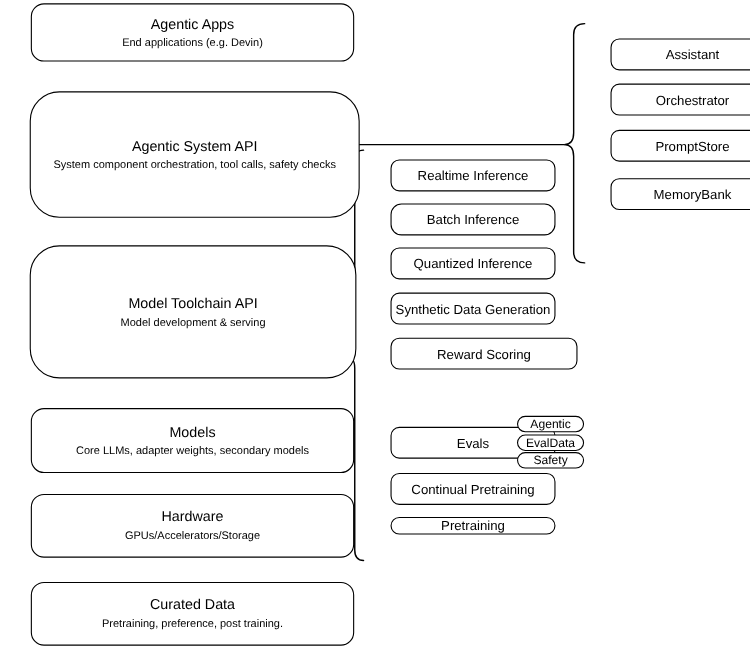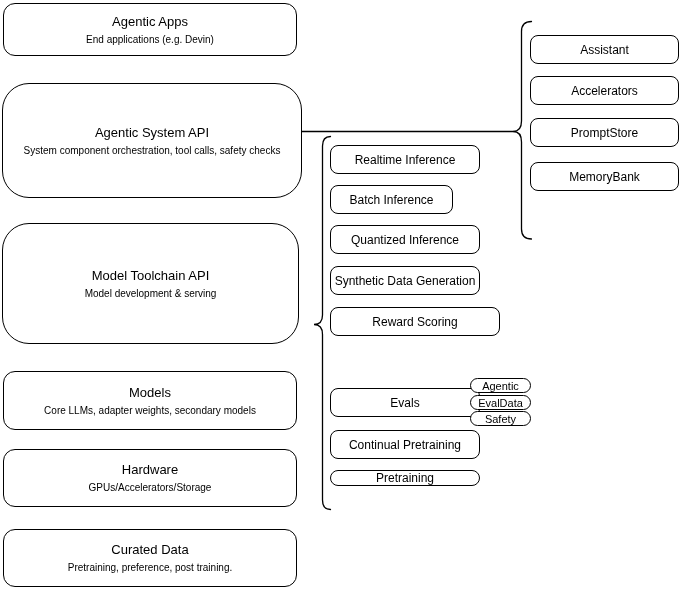--- a/index.html
+++ b/index.html
@@ -31,20 +31,21 @@
   .box {
     position: absolute;
     box-sizing: border-box;
     background: #ffffff;
     border: 1px solid #000000;
     display: flex;
     flex-direction: column;
     align-items: center;
     justify-content: center;
     text-align: left;
+    margin-left: 25px;
   }
   .stack-box {
     border-radius: 12px;
   }
   .stack-box.lg {
     border-radius: 27px;
   }
   .box-title {
     font-size: 13px;
     line-height: 16px;
@@ -116,21 +117,21 @@
   </div>
 
   <div class="box stack-box" style="left:3px; top:529px; width:294px; height:58px;">
     <div class="box-title">Curated Data</div>
     <div class="box-sub">Pretraining, preference, post training.</div>
   </div>
 
   <div class="box node" style="left:330px; top:145px; width:150px; height:29px;">
     <div class="node-label">Realtime Inference</div>
   </div>
-  <div class="box node" style="left:330px; top:185px; width:123px; height:29px;">
+  <div class="box node" style="left:330px; top:185px; width:150px; height:29px;border-radius:10px;">
     <div class="node-label">Batch Inference</div>
   </div>
   <div class="box node" style="left:330px; top:225px; width:150px; height:29px;">
     <div class="node-label">Quantized Inference</div>
   </div>
   <div class="box node" style="left:330px; top:266px; width:150px; height:29px;">
     <div class="node-label">Synthetic Data Generation</div>
   </div>
   <div class="box node" style="left:330px; top:307px; width:170px; height:29px;">
     <div class="node-label">Reward Scoring</div>
@@ -152,21 +153,21 @@
     <div class="tag-label">EvalData</div>
   </div>
   <div class="tag" style="left:470px; top:411px; width:61px; height:15px;">
     <div class="tag-label">Safety</div>
   </div>
 
   <div class="box node" style="left:530px; top:35px; width:149px; height:29px;">
     <div class="node-label">Assistant</div>
   </div>
   <div class="box node" style="left:530px; top:76px; width:149px; height:29px;">
-    <div class="node-label">Accelerators</div>
+    <div class="node-label">Orchestrator</div>
   </div>
   <div class="box node" style="left:530px; top:118px; width:149px; height:29px;">
     <div class="node-label">PromptStore</div>
   </div>
   <div class="box node" style="left:530px; top:162px; width:149px; height:29px;">
     <div class="node-label">MemoryBank</div>
   </div>
 
 </div>
 

